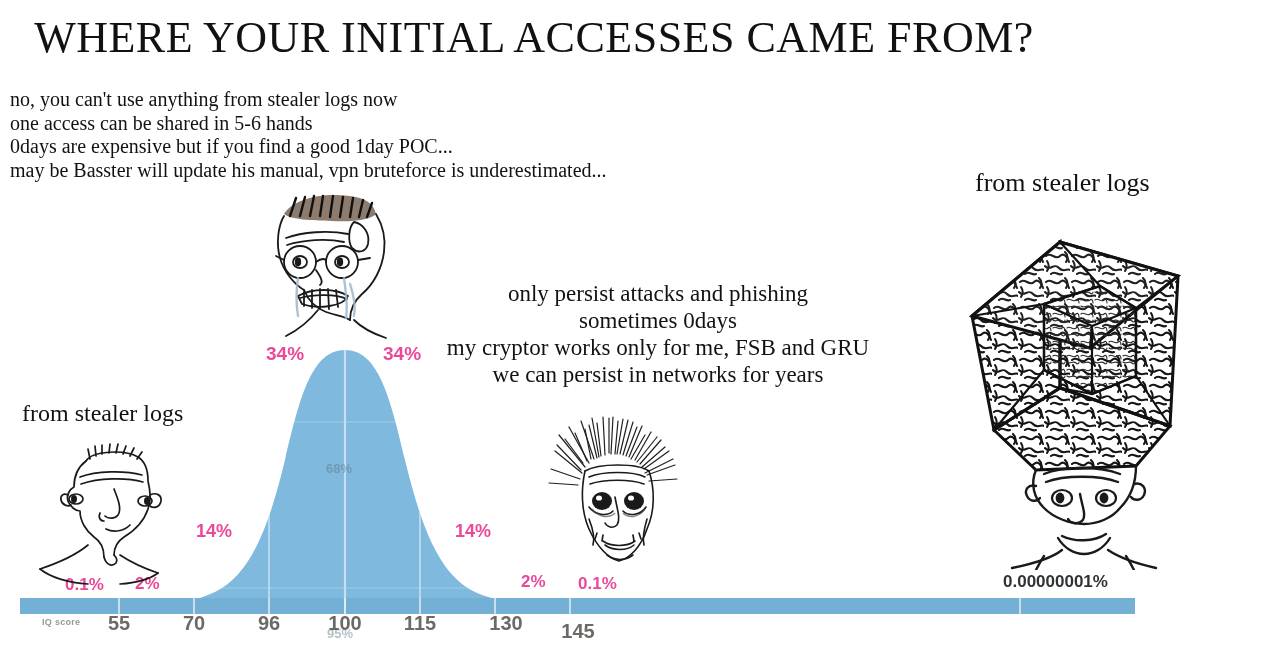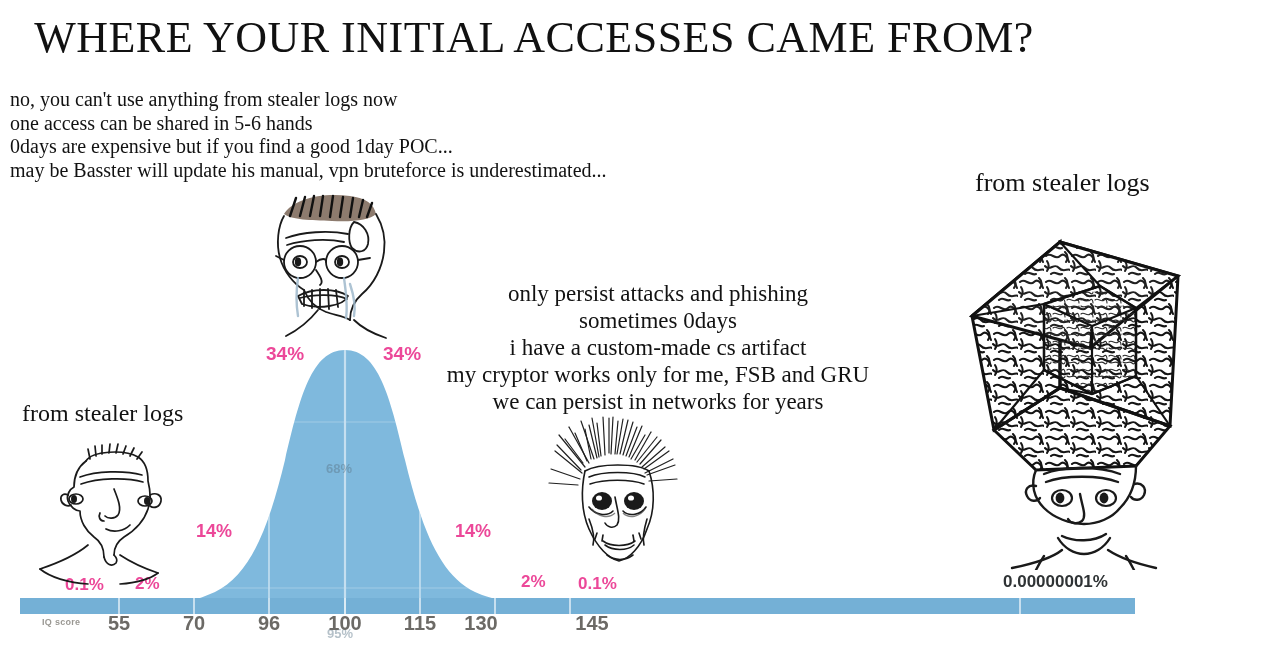--- a/index.html
+++ b/index.html
@@ -108,21 +108,20 @@
   <div class="caption-left">
     <div>no, you can't use anything from stealer logs now</div>
     <div>one access can be shared in 5-6 hands</div>
     <div>0days are expensive but if you find a good 1day POC...</div>
     <div>may be Basster will update his manual, vpn bruteforce is underestimated...</div>
   </div>
 
   <div class="caption-mid">
     <div>only persist attacks and phishing</div>
     <div>sometimes 0days</div>
-    <div>i have a custom-made cs artifact</div>
     <div>my cryptor works only for me, FSB and GRU</div>
     <div>we can persist in networks for years</div>
   </div>
 
   <div class="label-left-logs">from stealer logs</div>
   <div class="label-right-logs">from stealer logs</div>
 
   <div class="chart">
     <svg viewBox="0 0 1280 318" width="1280" height="318" preserveAspectRatio="none">
       <defs>
@@ -184,22 +183,22 @@
   <div class="pct-inner" style="left:327px;top:582px;">95%</div>
 
   <div class="pct-right">0.00000001%</div>
 
   <div class="axis-name">IQ score</div>
   <div class="axis-tick" style="left:119px;">55</div>
   <div class="axis-tick" style="left:194px;">70</div>
   <div class="axis-tick" style="left:269px;">96</div>
   <div class="axis-tick" style="left:345px;">100</div>
   <div class="axis-tick" style="left:420px;">115</div>
-  <div class="axis-tick" style="left:481px;text-align:center;">130</div>
-  <div class="axis-tick" style="left:592px;">145</div>
+  <div class="axis-tick" style="left:506px;text-align:center;">130</div>
+  <div class="axis-tick" style="left:578px;margin-top:8px;">145</div>
 
   <div class="figure fig-left">
     <svg viewBox="0 0 180 150">
       <g fill="none" stroke="#1a1a1a" stroke-width="1.7" stroke-linecap="round" stroke-linejoin="round">
 
         <path d="M58,24 C64,14 96,12 110,20 C118,25 120,34 120,44
                  C122,52 124,62 120,72 C116,84 106,94 96,100
                  C90,104 86,110 86,118"></path>
         <path d="M58,24 C50,30 46,40 46,50 C42,52 38,58 40,64
                  C42,70 48,74 52,74 C52,84 58,94 66,100

